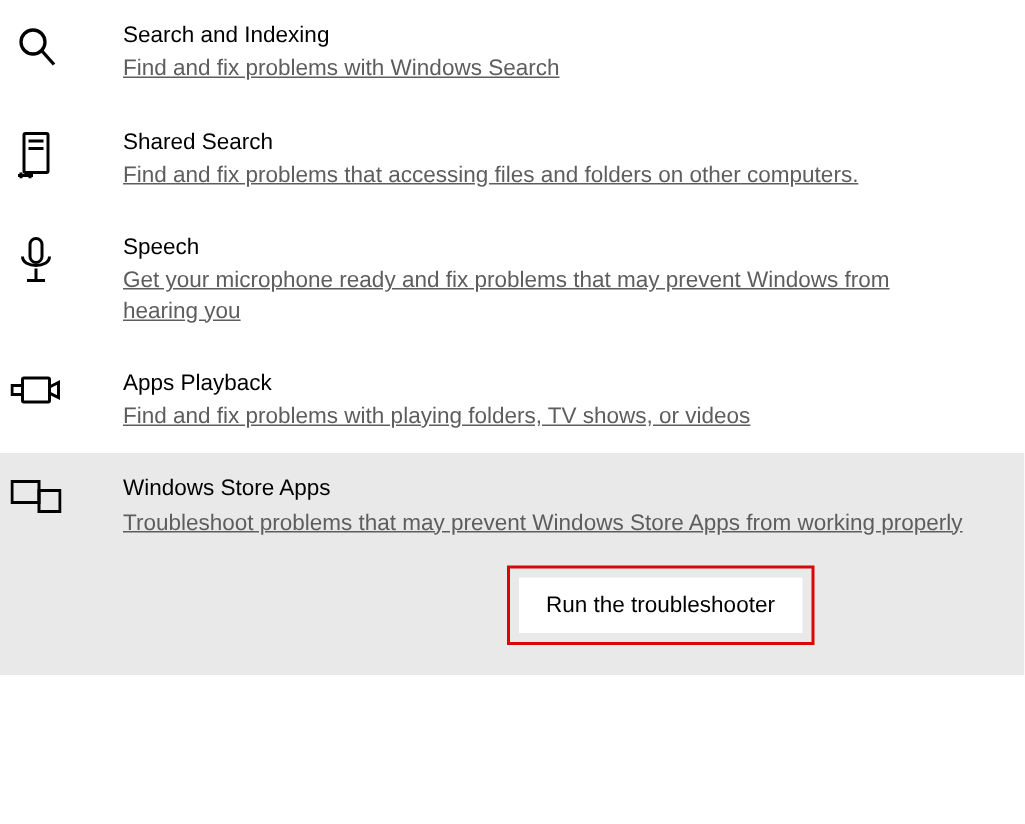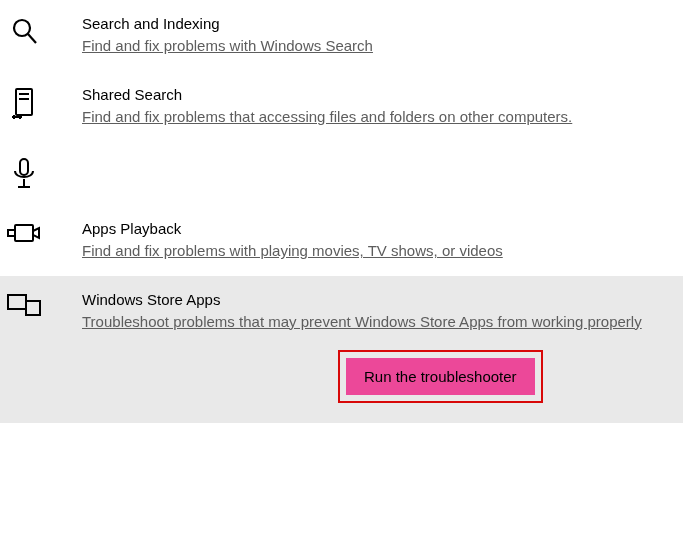--- a/index.html
+++ b/index.html
@@ -50,21 +50,21 @@
     text-decoration: underline;
   }
   .action-wrap {
     margin-top: 18px;
     padding: 6px;
     border: 2px solid #d80808;
     display: inline-block;
     margin-left: 256px;
   }
   .run-btn {
-    background: #ec4899;
+    background: #ffffff;
     border: none;
     font-family: inherit;
     font-size: 15px;
     color: #000;
     padding: 10px 18px;
     cursor: pointer;
     min-width: 186px;
     text-align: center;
   }
 </style>
@@ -105,33 +105,37 @@
 
   <div class="item">
     <div class="icon-wrap">
       <svg width="28" height="34" viewBox="0 0 28 34" fill="none" stroke="#000" stroke-width="2">
         <rect x="10" y="2" width="8" height="16" rx="4"></rect>
         <path d="M5 14 C5 22 23 22 23 14"></path>
         <line x1="14" y1="22" x2="14" y2="30"></line>
         <line x1="8" y1="30" x2="20" y2="30"></line>
       </svg>
     </div>
+    <div class="text-wrap">
+      <div class="title">Speech</div>
+      <div class="desc">Get your microphone ready and fix problems that may prevent Windows from hearing you</div>
+    </div>
   </div>
 
   <div class="item">
     <div class="icon-wrap">
       <svg width="34" height="24" viewBox="0 0 34 24" fill="none" stroke="#000" stroke-width="2">
         <rect x="8" y="4" width="18" height="16" rx="1"></rect>
         <path d="M8 9 L1 9 L1 15 L8 15"></path>
         <polygon points="26,10 32,7 32,17 26,14"></polygon>
       </svg>
     </div>
     <div class="text-wrap">
       <div class="title">Apps Playback</div>
-      <div class="desc">Find and fix problems with playing movies, TV shows, or videos</div>
+      <div class="desc">Find and fix problems with playing folders, TV shows, or videos</div>
     </div>
   </div>
 
   <div class="item selected">
     <div class="icon-wrap">
       <svg width="34" height="26" viewBox="0 0 34 26" fill="none" stroke="#000" stroke-width="2">
         <rect x="1" y="3" width="18" height="14"></rect>
         <rect x="19" y="9" width="14" height="14"></rect>
       </svg>
     </div>

